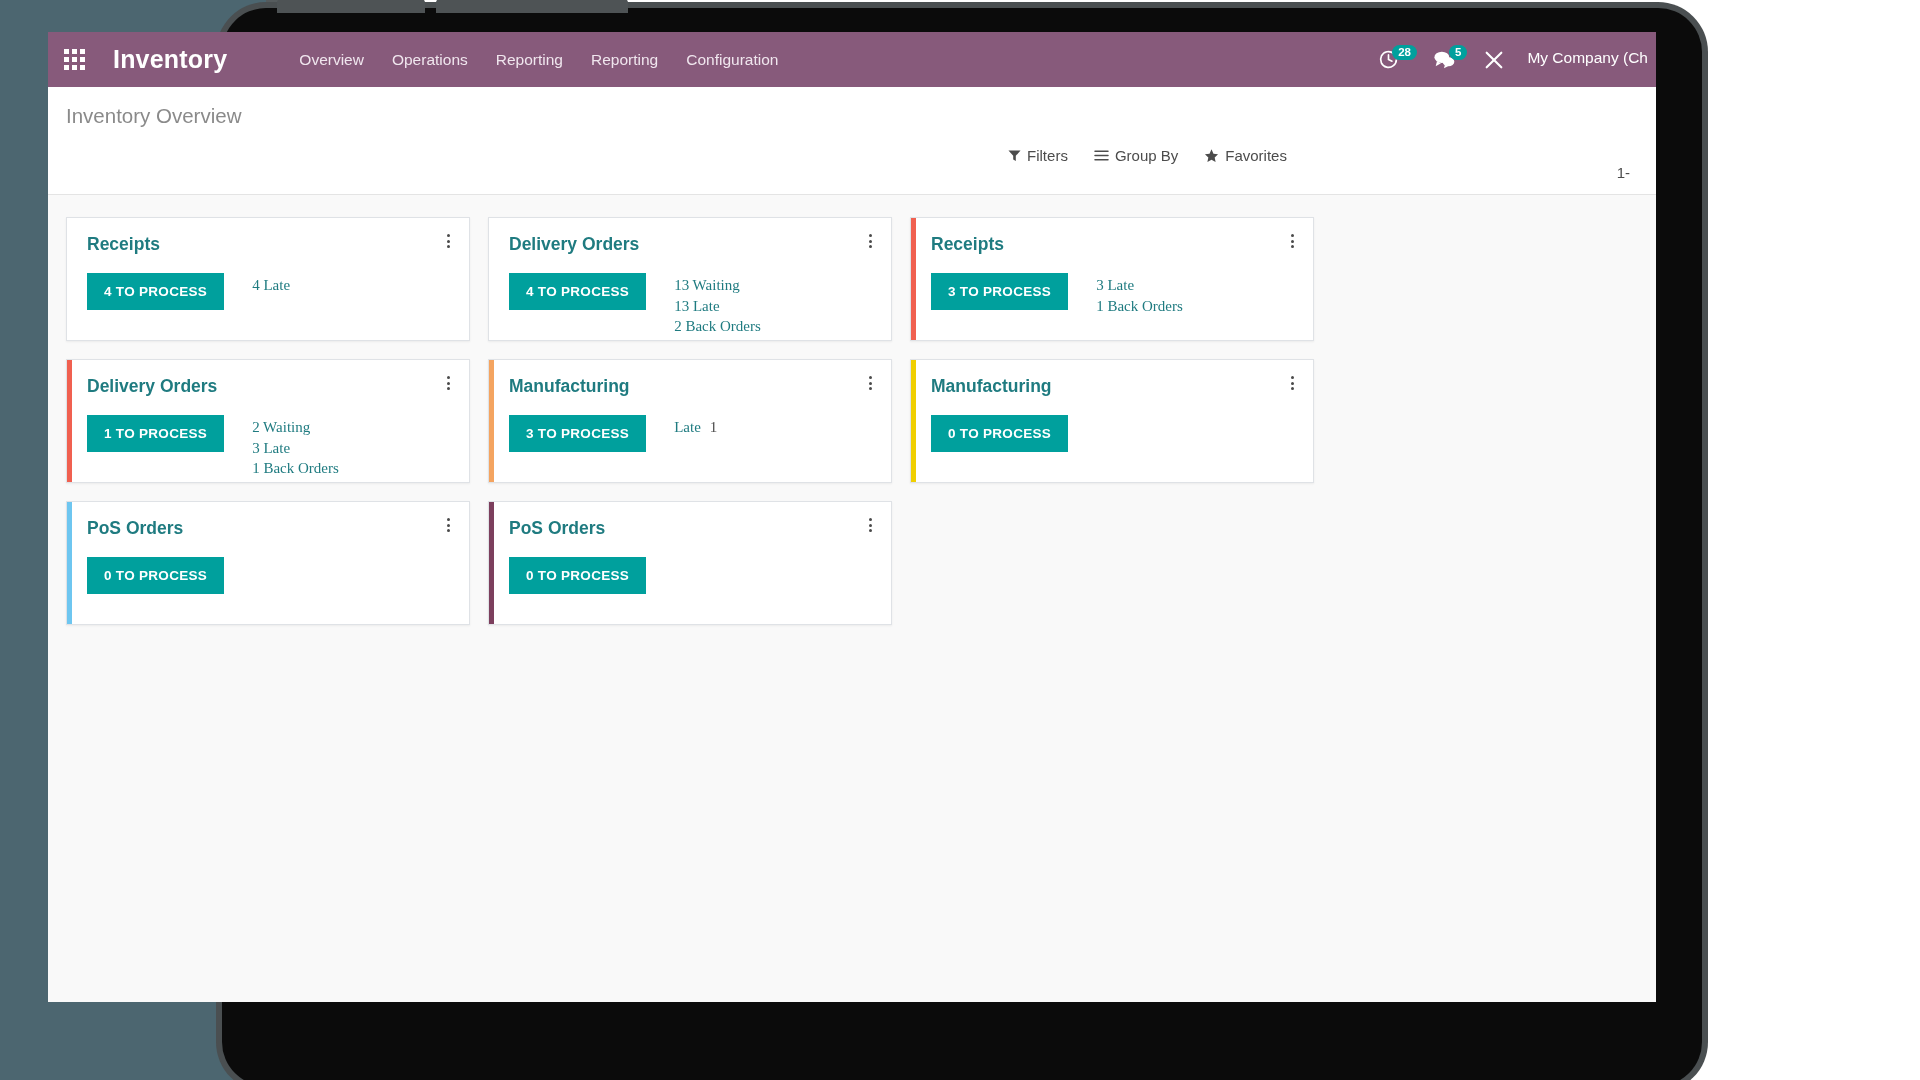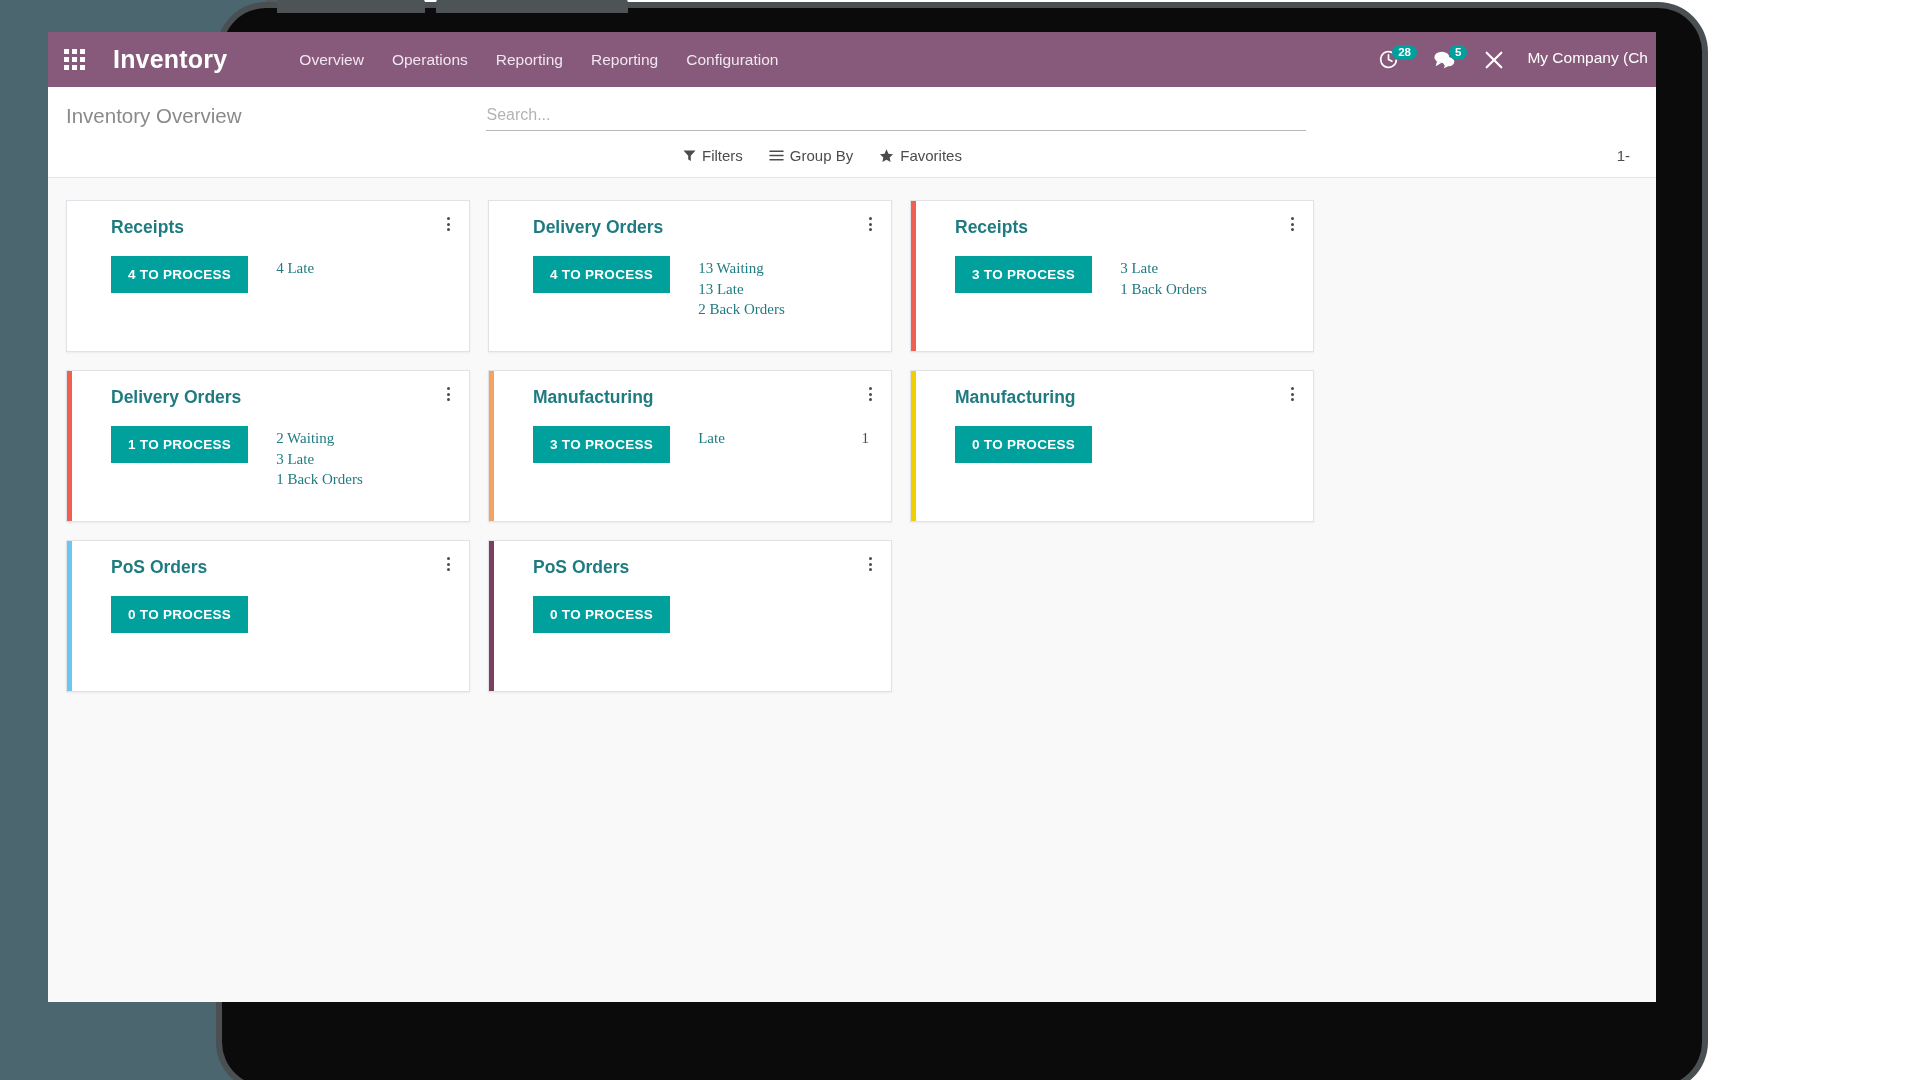--- a/index.html
+++ b/index.html
@@ -208,20 +208,21 @@
     color: #4c4c4c;
     font-family: "Liberation Sans", sans-serif;
     background: transparent;
   }
   #search-input::placeholder { color: #b3b3b3; }
 
   #cp-bottom {
     display: flex;
     align-items: center;
     padding: 14px 0 13px 0;
+    flex-direction: column;
   }
   #cp-filters {
     margin-left: 617px;
     display: flex;
     align-items: center;
   }
   .cp-btn {
     display: flex;
     align-items: center;
     font-size: 15px;
@@ -248,27 +249,26 @@
     display: flex;
     flex-wrap: wrap;
     gap: 0;
     align-content: flex-start;
     background: #f9f9f9;
     height: calc(970px - 55px - 125px);
   }
   .kanban-card {
     position: relative;
     width: 404px;
-    height: 152px;
+    height: 124px;
     background: #ffffff;
     border: 1px solid #dfe2e6;
     margin: 0 18px 18px 0;
     box-shadow: 0 1px 2px rgba(0,0,0,.06);
     cursor: pointer;
-    padding-left: 24px;
   }
   .card-stripe {
     position: absolute;
     left: 0; top: 0; bottom: 0;
     width: 5px;
   }
   .card-inner { padding: 16px 18px 0 20px; }
   .card-title {
     font-size: 17.5px;
     font-weight: bold;
@@ -318,21 +318,20 @@
     font-family: Liberation Serif, serif;
   }
   .stat-line {
     font-size: 15px;
     color: #1f7b80;
     line-height: 1.38;
     white-space: nowrap;
   }
   .stat-line.split {
     display: flex;
-    justify-content: space-between;
     padding-right: 4px;
     gap: 9px;
   }
   .stat-line .stat-val { color: #4c4c4c; }
 </style>
 </head>
 <body>
 
 <div id="page">
 
@@ -407,23 +406,20 @@
         </div>
 
         <div id="company-name">My Company (Ch</div>
       </div>
     </div>
 
     <div id="control-panel">
 
       <div id="cp-top">
         <div id="breadcrumb">Inventory Overview</div>
-        <div id="searchview">
-          <input id="search-input" type="text" placeholder="Search..." style="">
-        </div>
       </div>
 
       <div id="cp-bottom">
         <div id="cp-filters">
 
           <div class="cp-btn">
             <span class="cp-ico">
               <svg width="13" height="13" viewBox="0 0 14 14" fill="#4c4c4c">
                 <path d="M0.5 1.5 L13.5 1.5 L8.4 7.4 L8.4 13 L5.6 11.2 L5.6 7.4 Z"></path>
               </svg>

